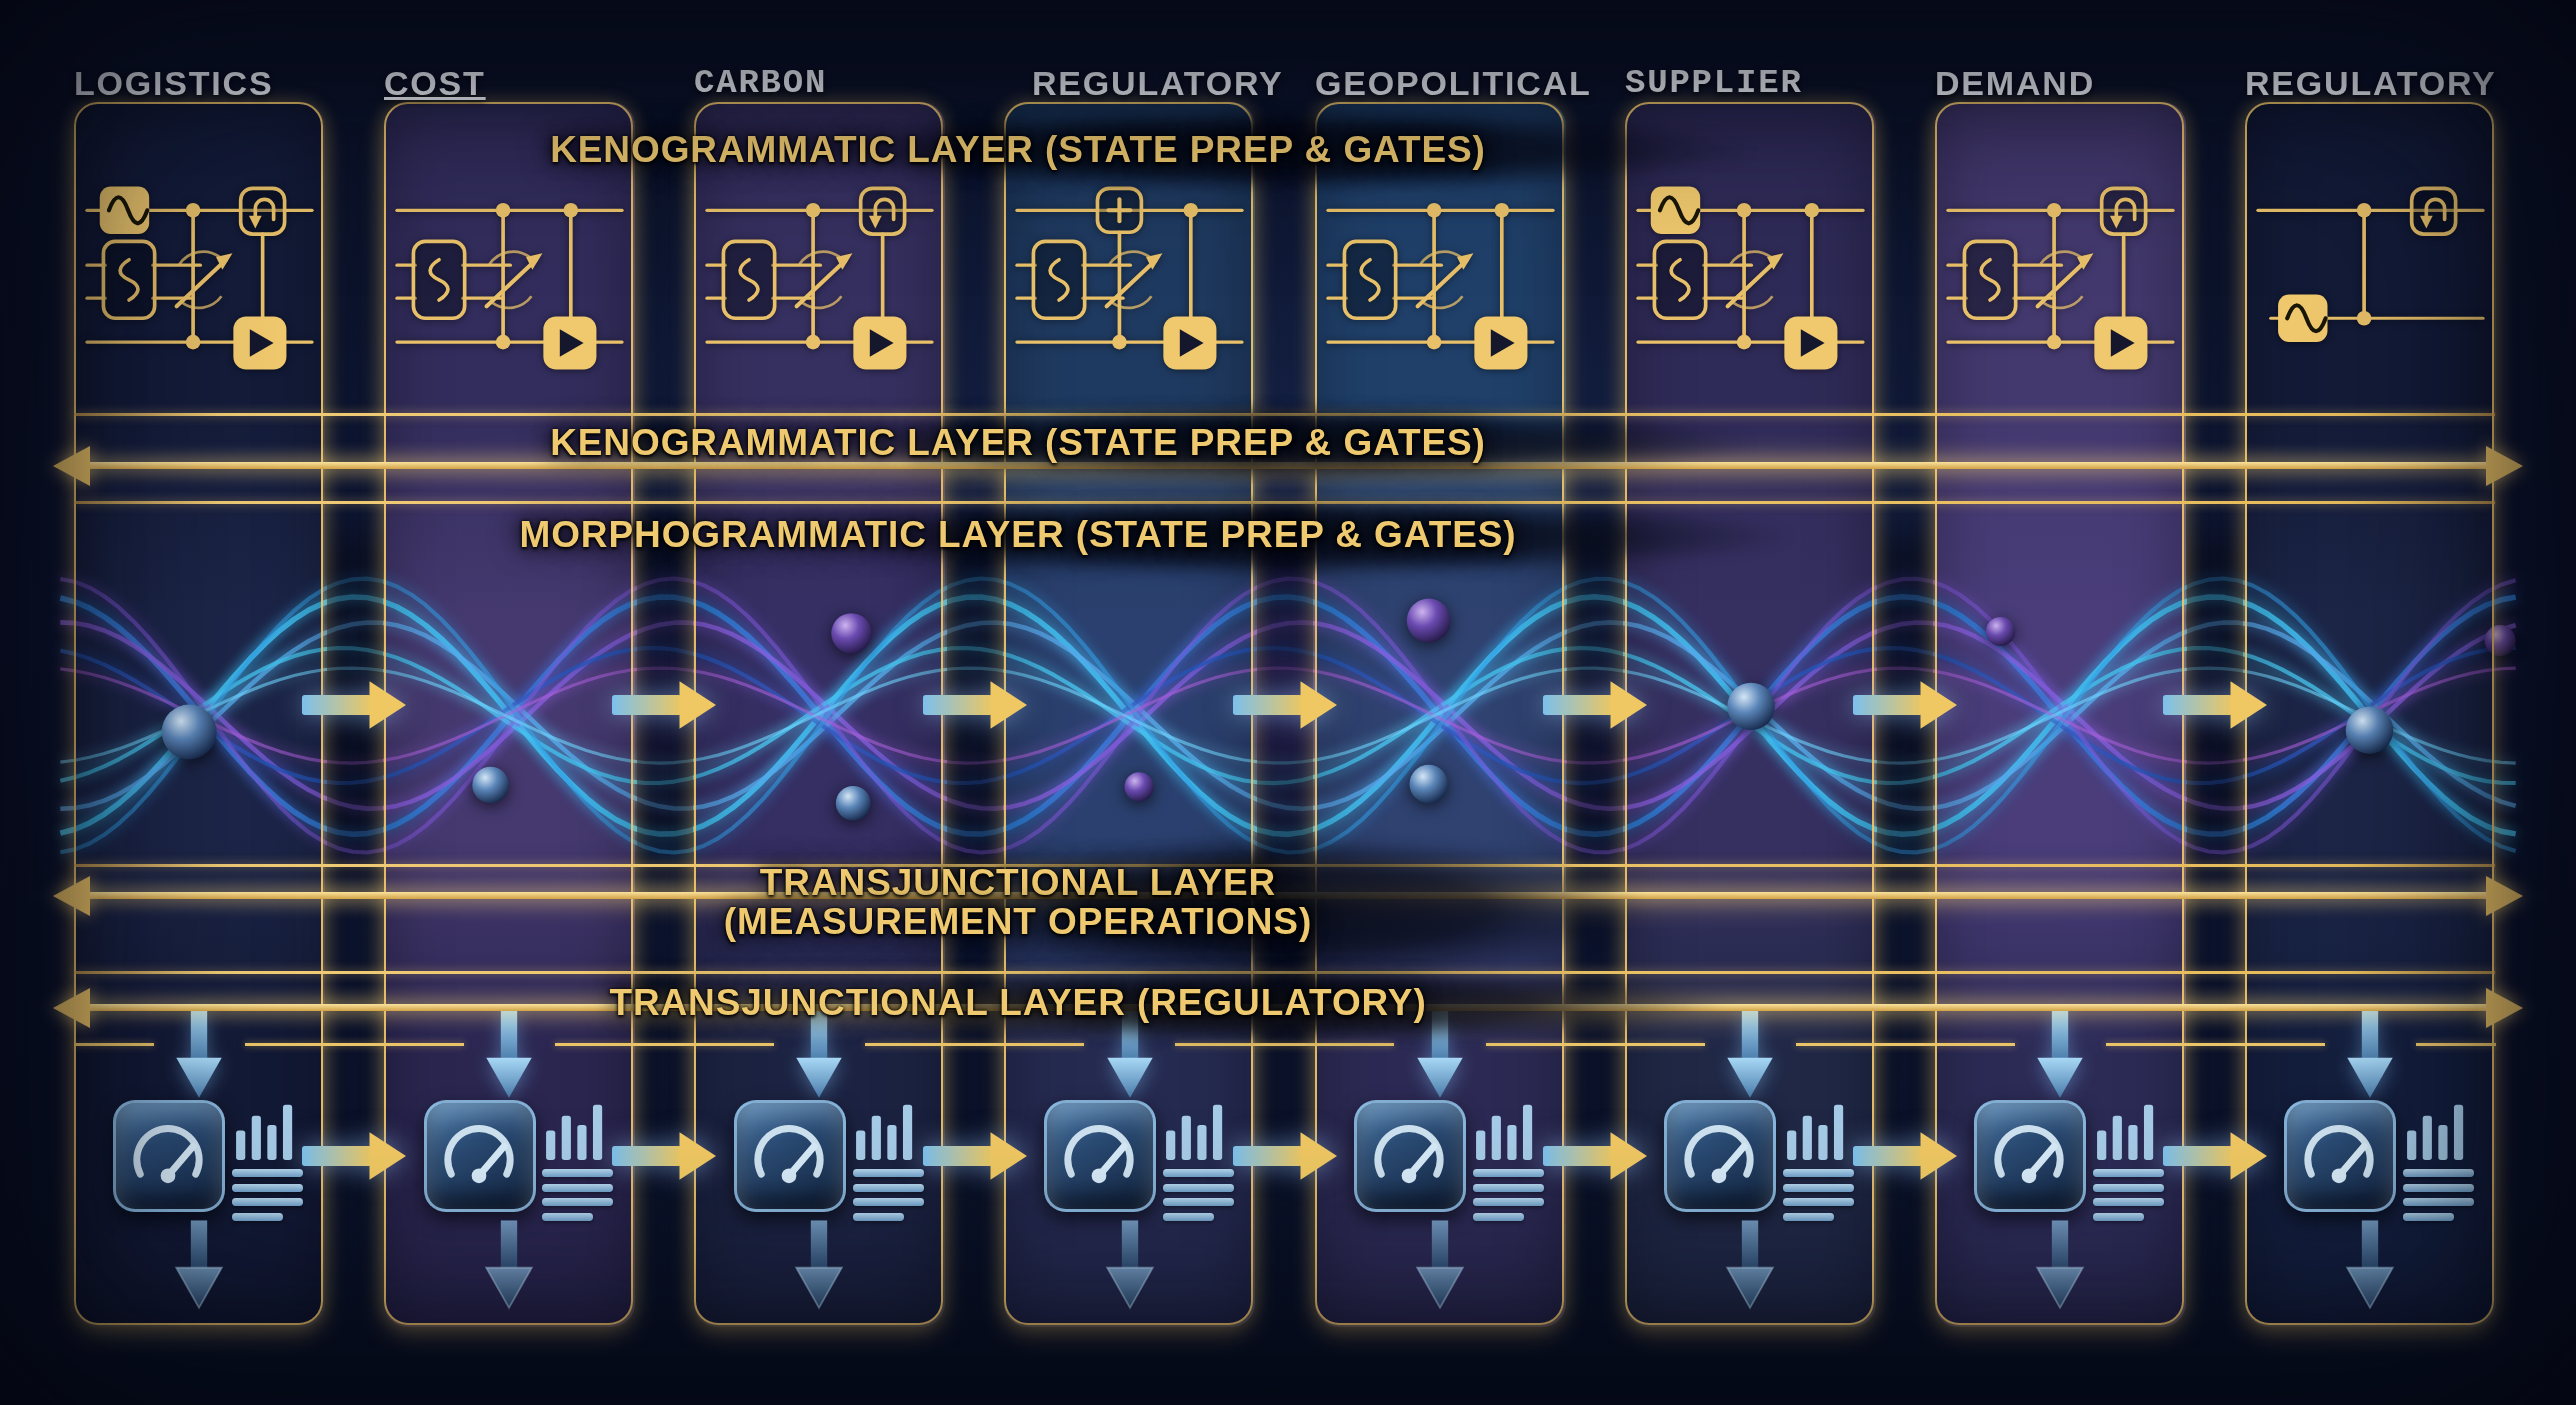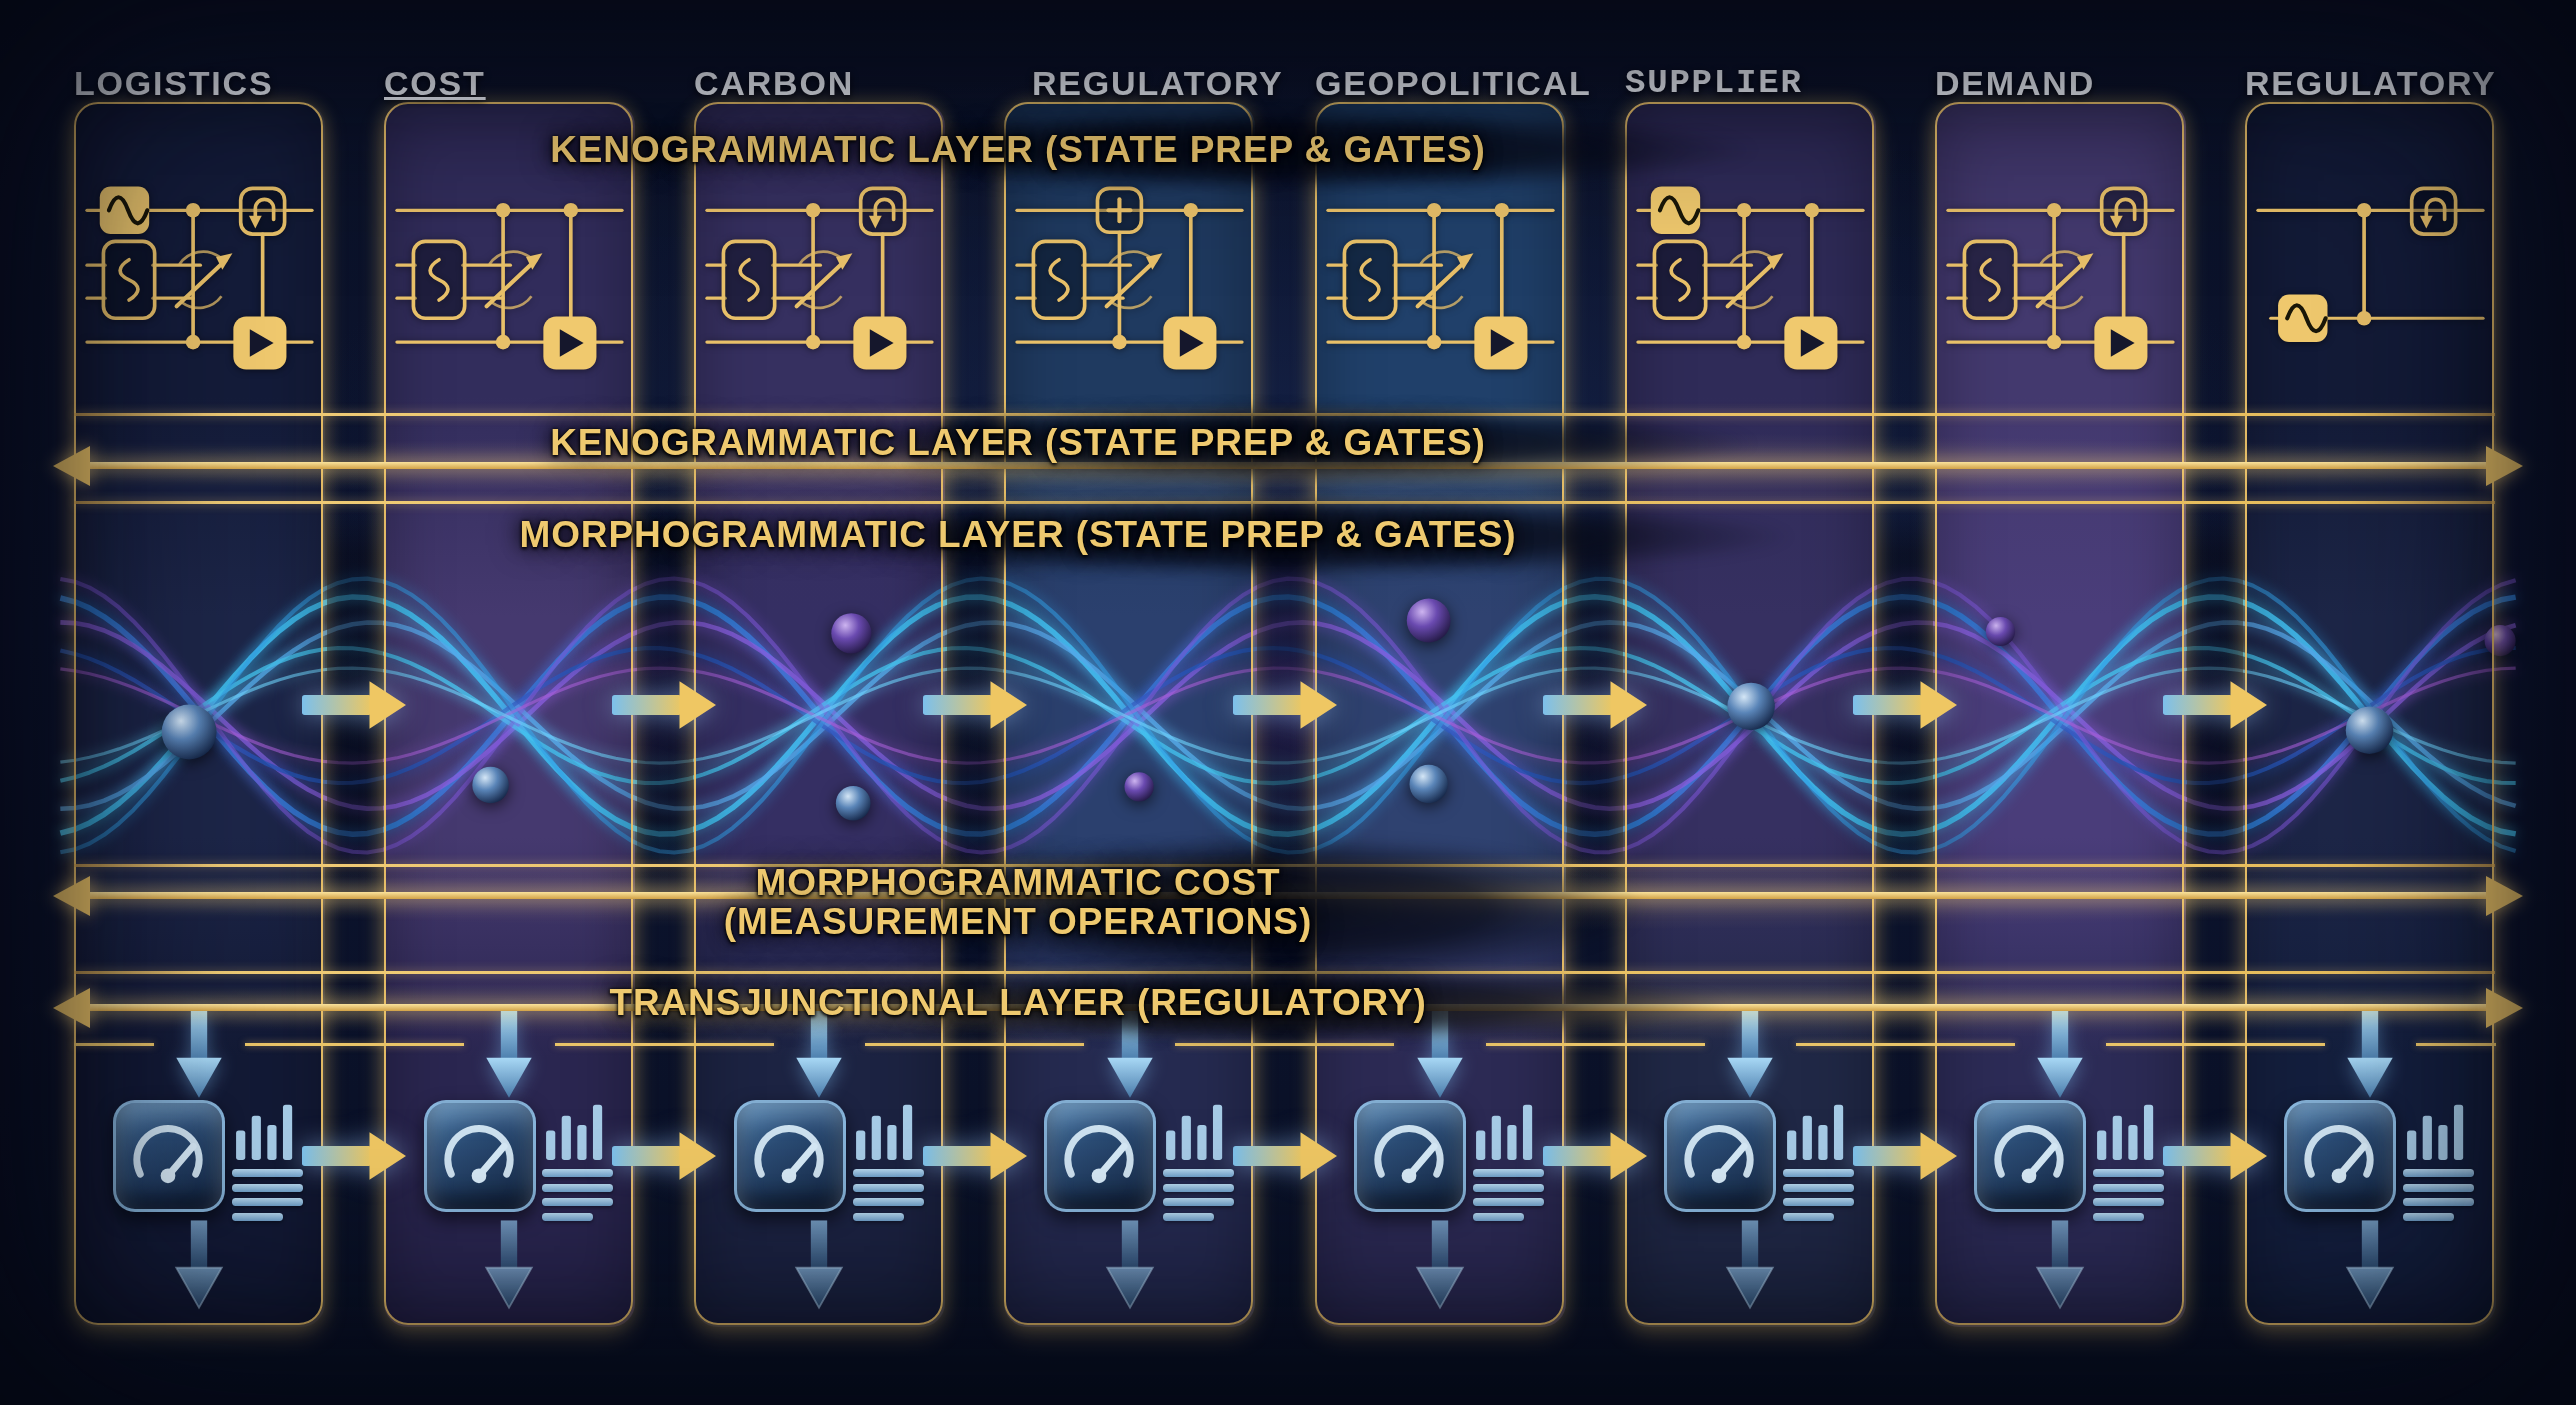--- a/index.html
+++ b/index.html
@@ -125,21 +125,21 @@
       <div class="card-border" style="left: 694px; top: 102px; width: 245px; height: 1219px;"></div>
       <div class="card-border" style="left: 1004px; top: 102px; width: 245px; height: 1219px;"></div>
       <div class="card-border" style="left: 1315px; top: 102px; width: 245px; height: 1219px;"></div>
       <div class="card-border" style="left: 1625px; top: 102px; width: 245px; height: 1219px;"></div>
       <div class="card-border" style="left: 1935px; top: 102px; width: 245px; height: 1219px;"></div>
       <div class="card-border" style="left: 2245px; top: 102px; width: 245px; height: 1219px;"></div>
     </div>
   <div id="headers">
       <div class="col-header" style="left: 74px; top: 46px;">LOGISTICS</div>
       <div class="col-header" style="left: 384px; top: 46px; text-decoration: underline;">COST</div>
-      <div class="col-header" style="left: 694px; top: 46px;">CARBON</div>
+      <div class="col-header" style="left: 694px; top: 46px; font-family: Liberation Mono, monospace;">CARBON</div>
       <div class="col-header" style="left: 1032px; top: 46px;">REGULATORY</div>
       <div class="col-header" style="left: 1315px; top: 46px;">GEOPOLITICAL</div>
       <div class="col-header" style="left: 1625px; top: 46px; font-family: Liberation Mono, monospace;">SUPPLIER</div>
       <div class="col-header" style="left: 1935px; top: 46px;">DEMAND</div>
       <div class="col-header" style="left: 2245px; top: 46px;">REGULATORY</div>
     </div>
   <div id="circuits">
       <div class="svg-abs" style="left: 85px; top: 181px; width: 229px; height: 194px;"><svg width="229" height="194" viewBox="0 0 250 212" style="filter:drop-shadow(0 1.8px 3.7px rgba(0,0,0,.5))">
           <line x1="2" y1="32" x2="248" y2="32" stroke="#e8c069" stroke-width="3.5" stroke-linecap="round"></line>
           <line x1="2" y1="176" x2="248" y2="176" stroke="#e8c069" stroke-width="3.5" stroke-linecap="round"></line>
@@ -761,18 +761,18 @@
   <div class="backdrop" style="left:823px;top:108px;width:933px;height:84px;"></div>
   <div class="backdrop" style="left:823px;top:403px;width:933px;height:81px;"></div>
   <div class="backdrop" style="left:787px;top:496px;width:1006px;height:81px;"></div>
   <div class="backdrop" style="left:933px;top:836px;width:714px;height:145px;"></div>
   <div class="backdrop" style="left:851px;top:966px;width:878px;height:77px;"></div>
 
   <div class="gold-label" style="top:130px;">KENOGRAMMATIC LAYER (STATE PREP &amp; GATES)</div>
   <div class="gold-label" style="top:423px;">KENOGRAMMATIC LAYER (STATE PREP &amp; GATES)</div>
   <div class="gold-label" style="top:515px;">MORPHOGRAMMATIC LAYER (STATE PREP &amp; GATES)</div>
   <div class="gold-label" style="top:863px;">
-    <div>MORPHOGRAMMATIC COST</div>
+    <div>TRANSJUNCTIONAL LAYER</div>
     <div>(MEASUREMENT OPERATIONS)</div>
   </div>
   <div class="gold-label" style="top:983px;">TRANSJUNCTIONAL LAYER (REGULATORY)</div>
 </div>
 
 
 </body></html>

